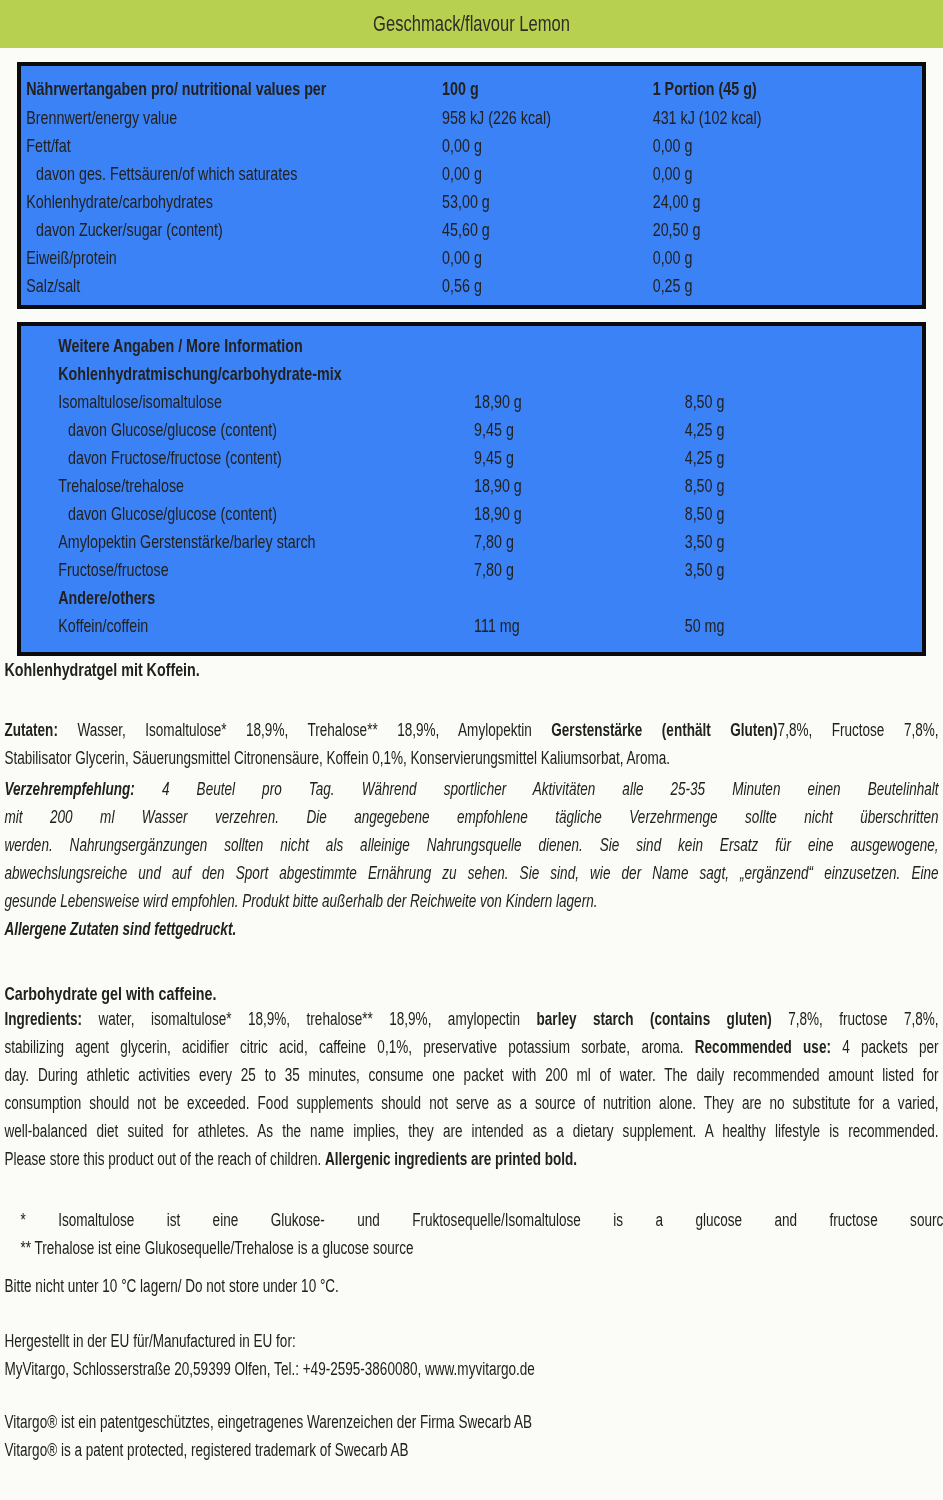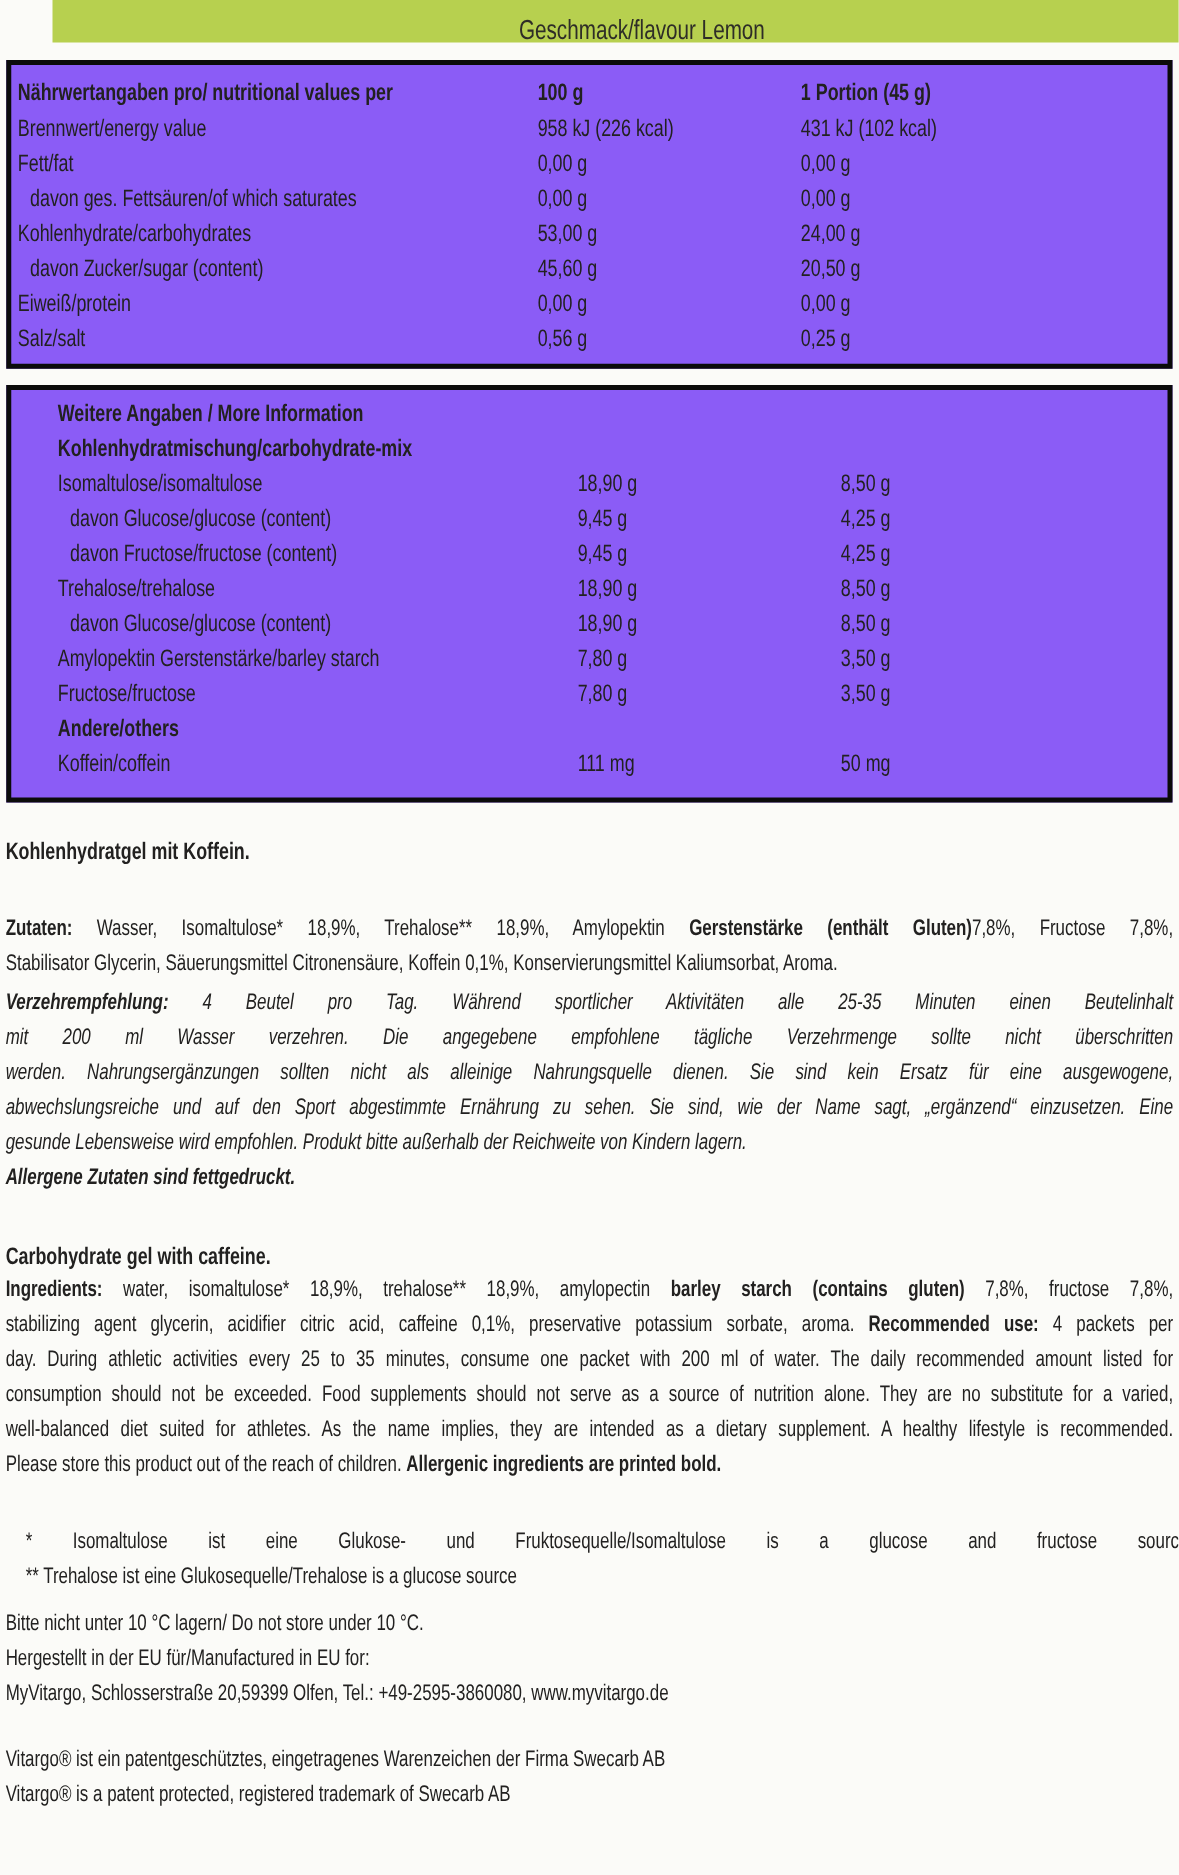--- a/index.html
+++ b/index.html
@@ -13,37 +13,36 @@
   .cond {
     width: 1254px;
     transform: scaleX(0.752);
     transform-origin: 0 0;
     box-sizing: border-box;
   }
   .bold, b { font-weight: bold; }
 
   
   .flavor-bar {
-    height: 34px;
+    height: 48px;
     background: #b7d04f;
     overflow: hidden;
-    margin-left: 42px;
   }
   .flavor-bar .cond {
     line-height: 48px;
     text-align: center;
     font-size: 22px;
     color: #2e2d27;
   }
 
   
   .tbl {
-    margin: 0 5px;
+    margin: 0 17px;
     border: 4px solid #0b0b0b;
-    background: #8b5cf6;
+    background: #3b82f6;
     overflow: hidden;
   }
   .tbl-1 { margin-top: 14px; }
   .tbl-2 { margin-top: 13px; padding-left: 32px; }
   .tbl .cond { width: 1230px; }
   .tbl-1 .cond { padding: 7px 0 5px 0; }
   .tbl-2 .cond { padding: 6px 0 12px 0; }
   .trow {
     display: grid;
     grid-template-columns: 553px 280px auto;
@@ -69,28 +68,28 @@
   .jl {
     white-space: normal;
     text-align: justify;
     text-align-last: justify;
   }
   .heading {
     font-size: 19px;
     font-weight: bold;
     line-height: 22px;
   }
-  .mt-intro-de { margin-top: 29px; }
+  .mt-intro-de { margin-top: 3px; }
   .mt-zutaten { margin-top: 35px; }
   .mt-verzehr { margin-top: 3px; font-style: italic; }
   .mt-intro-en { margin-top: 40px; }
   .mt-ingredients { }
   .mt-footnotes { margin-top: 33px; padding-left: 16px; }
   .mt-storage { margin-top: 10px; }
-  .mt-manufacturer { }
+  .mt-manufacturer { margin-top: 27px; }
   .mt-trademark { margin-top: 25px; }
 </style>
 </head>
 <body>
 
 <header class="flavor-bar">
   <div class="cond">
     <span>Geschmack/flavour Lemon</span>
   </div>
 </header>

